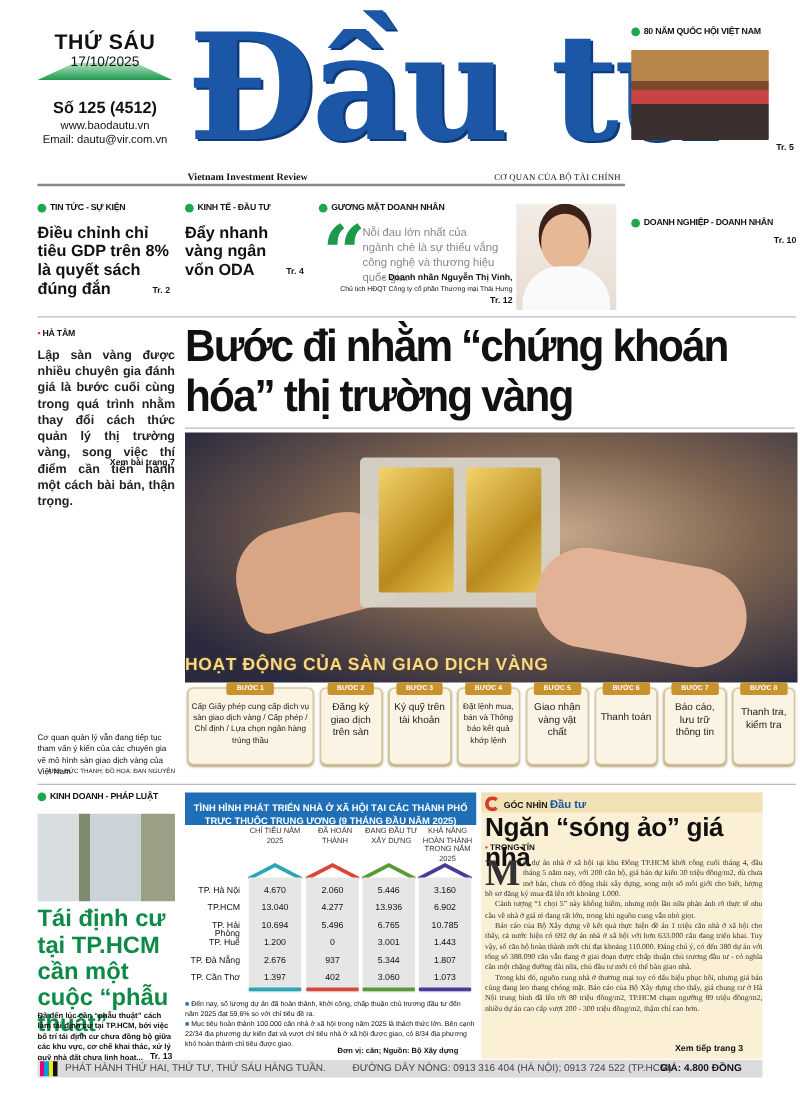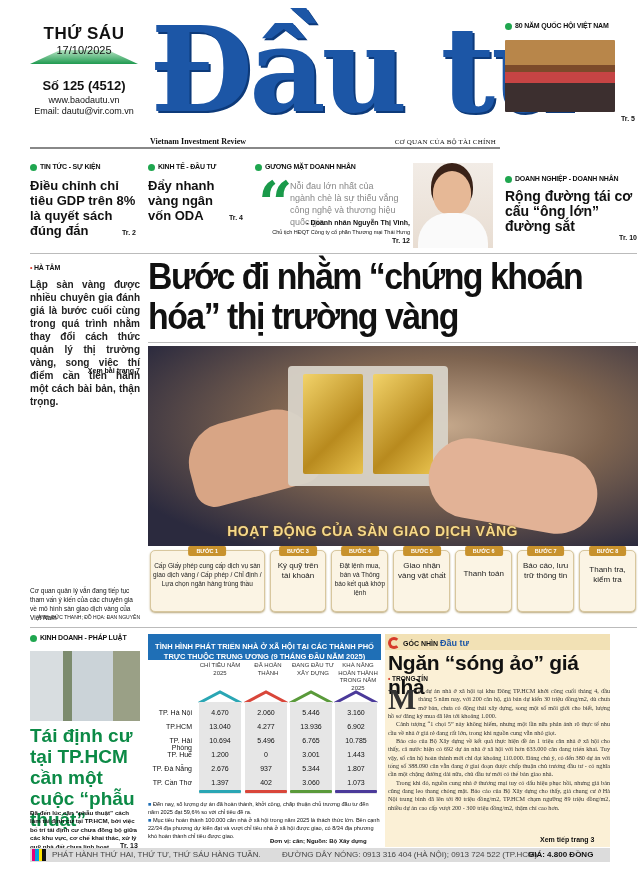--- a/index.html
+++ b/index.html
@@ -13,21 +13,21 @@
 
 #day{left:30px;top:24px;width:108px;text-align:center;font:900 17px "Liberation Sans",sans-serif;letter-spacing:0.5px}
 #date{left:30px;top:44px;width:108px;text-align:center;font:11px "Liberation Sans",sans-serif}
 #tri{left:30px;top:50px;width:108px;height:14px;background:linear-gradient(#b8e3c4,#1f9a50);clip-path:polygon(28% 0,72% 0,100% 100%,0 100%)}
 #issue{left:30px;top:78px;width:108px;text-align:center;font:bold 13px "Liberation Sans",sans-serif}
 #web{left:30px;top:95px;width:108px;text-align:center;font:9px "Liberation Sans",sans-serif}
 #email{left:30px;top:106px;width:108px;text-align:center;font:9px "Liberation Sans",sans-serif}
 #rule-left{left:30px;top:147px;width:470px;height:2px;background:#888}
 #logo{left:150px;top:5px;width:350px;height:130px;font:bold 118px "DejaVu Serif",serif;color:#1c56a6;letter-spacing:-4px;line-height:130px;text-shadow:2px 2px 0 #0d3a7a;white-space:nowrap}
 #vir{left:150px;top:137px;font:bold 8px "Liberation Serif",serif}
-#coquan{left:380px;top:138px;width:116px;text-align:right;font:7px "Liberation Serif",serif;letter-spacing:0.2px}
+#coquan{left:388px;top:138px;width:116px;text-align:center;font:7px "Liberation Serif",serif;letter-spacing:0.2px}
 
 
 #qh{left:505px;top:22px;width:132px}
 #qh-photo{left:505px;top:40px;width:110px;height:72px;background:linear-gradient(#b8864a 0 35%,#7c4a2a 35% 45%,#c64444 45% 60%,#3c2f2f 60%);border-radius:1px}
 #qh-title{left:505px;top:114px;width:130px;font:bold 15px "Liberation Sans",sans-serif;line-height:17px}
 
 
 #r2a{left:30px;top:163px;width:110px}
 #r2a-title{left:30px;top:178px;width:110px;font:bold 13px "Liberation Sans",sans-serif;line-height:15px}
 #r2b{left:148px;top:163px;width:95px}
@@ -52,21 +52,21 @@
 #headline{left:148px;top:257px;width:490px;font:bold 36px "Liberation Sans",sans-serif;line-height:40px;letter-spacing:-1.6px;transform:scaleX(0.94);transform-origin:left top}
 #rule-3{left:148px;top:342px;width:488px;height:1px;background:#bbb}
 
 
 #hero{left:148px;top:346px;width:490px;height:200px;background:radial-gradient(ellipse at 60% 40%,#c6a98c 0,#7e6450 40%,#2b2a3e 85%);overflow:hidden}
 #hero .card{position:absolute;left:140px;top:20px;width:160px;height:120px;background:#d8d3c8;border-radius:4px;opacity:.95}
 #hero .bar1,#hero .bar2{position:absolute;top:28px;width:60px;height:100px;background:linear-gradient(135deg,#f2d36a,#b88a1e 60%,#e8c24e);border-radius:2px}
 #hero .bar1{left:155px}#hero .bar2{left:225px}
 #hero .hand1{position:absolute;left:40px;top:70px;width:130px;height:80px;background:#d8a585;border-radius:40px 40px 20px 20px;transform:rotate(-15deg)}
 #hero .hand2{position:absolute;left:280px;top:100px;width:170px;height:80px;background:#e2b296;border-radius:40px;transform:rotate(10deg)}
-#hero-caption-title{left:148px;top:523px;width:370px;text-align:right;font:bold 14px "Liberation Sans",sans-serif;color:#f5d88a;letter-spacing:0.5px;text-shadow:0 0 2px #6b4a10}
+#hero-caption-title{left:148px;top:523px;width:370px;text-align:left;font:bold 14px "Liberation Sans",sans-serif;color:#f5d88a;letter-spacing:0.5px;text-shadow:0 0 2px #6b4a10}
 #lead-caption{left:30px;top:586px;width:110px;font:6.5px "Liberation Sans",sans-serif;line-height:9px}
 #lead-credit{left:30px;top:614px;width:110px;text-align:right;font:5px "Liberation Sans",sans-serif}
 
 
 #steps{left:148px;top:546px;width:490px;height:70px;display:flex;gap:5px;padding:0 2px}
 .step{position:relative;flex:1;background:#fbf4e4;border:1px solid #d8c79e;border-radius:5px;padding-top:10px;text-align:center;height:62px;margin-top:4px;box-shadow:0 1px 2px #b9a77a}
 .step .badge{position:absolute;left:50%;top:-5px;transform:translateX(-50%);background:#c8922d;color:#fff;font:bold 5.5px "Liberation Sans",sans-serif;padding:2px 8px;border-radius:2px;white-space:nowrap}
 .step .txt{font:8px "Liberation Sans",sans-serif;line-height:10px;color:#222;padding:0 2px}
 .step.first{flex:2.05}
 .step.first .txt{font-size:6.5px;line-height:9px}
@@ -148,21 +148,21 @@
 <div class="abs" id="quote-text">Nỗi đau lớn nhất của ngành chè là sự thiếu vắng công nghệ và thương hiệu quốc gia.</div>
 <div class="abs" id="quote-auth">- Doanh nhân Nguyễn Thị Vinh,</div>
 <div class="abs" id="quote-role">Chủ tịch HĐQT Công ty cổ phần Thương mại Thái Hưng</div>
 <div class="abs" id="quote-tr">Tr. 12</div>
 <div class="abs" id="portrait">
     <div class="head"></div>
     <div class="body"></div>
   </div>
 
 <div class="abs kicker" id="dn"><span class="dot"></span><span>DOANH NGHIỆP - DOANH NHÂN</span></div>
-<div class="abs" id="dn-title"><span>Rộng đường tái cơ cấu “ông lớn” đường sắt</span><div style="text-align:right;font:bold 7px 'Liberation Sans',sans-serif">Tr. 10</div></div>
+<div class="abs" id="dn-title"><div style="text-align:right;font:bold 7px 'Liberation Sans',sans-serif">Tr. 10</div></div>
 <div class="abs" id="rule-2"></div>
 
 <div class="abs kicker" id="lead-kicker"><span style="color:#d63a2a">• </span><span>HÀ TÂM</span></div>
 <div class="abs" id="lead-text">Lập sàn vàng được nhiều chuyên gia đánh giá là bước cuối cùng trong quá trình nhằm thay đổi cách thức quản lý thị trường vàng, song việc thí điểm cần tiến hành một cách bài bản, thận trọng.</div>
 <div class="abs" id="lead-more">Xem bài trang 7</div>
 <div class="abs" id="headline">Bước đi nhằm “chứng khoán hóa” thị trường vàng</div>
 <div class="abs" id="rule-3"></div>
 
 <div class="abs" id="hero">
   <div class="hand1"></div>
@@ -172,20 +172,24 @@
     <div class="hand2"></div>
 </div>
 <div class="abs" id="hero-caption-title">HOẠT ĐỘNG CỦA SÀN GIAO DỊCH VÀNG</div>
 <div class="abs" id="lead-caption">Cơ quan quản lý vẫn đang tiếp tục tham vấn ý kiến của các chuyên gia về mô hình sàn giao dịch vàng của Việt Nam</div>
 <div class="abs" id="lead-credit">ẢNH: ĐỨC THANH; ĐỒ HỌA: ĐAN NGUYÊN</div>
 
 <div class="abs" id="steps">
   <div class="step first">
       <span class="badge">BƯỚC 1</span>
       <div class="txt">Cấp Giấy phép cung cấp dịch vụ sàn giao dịch vàng / Cấp phép / Chỉ định / Lựa chọn ngân hàng trúng thầu</div>
+    </div>
+  <div class="step">
+      <span class="badge">BƯỚC 2</span>
+      <div class="txt">Đăng ký giao dịch trên sàn</div>
     </div>
   <div class="step">
       <span class="badge">BƯỚC 3</span>
       <div class="txt">Ký quỹ trên tài khoản</div>
     </div>
   <div class="step">
       <span class="badge">BƯỚC 4</span>
       <div class="txt" style="font-size:6.5px;line-height:9px">Đặt lệnh mua, bán và Thông báo kết quả khớp lệnh</div>
     </div>
   <div class="step">

